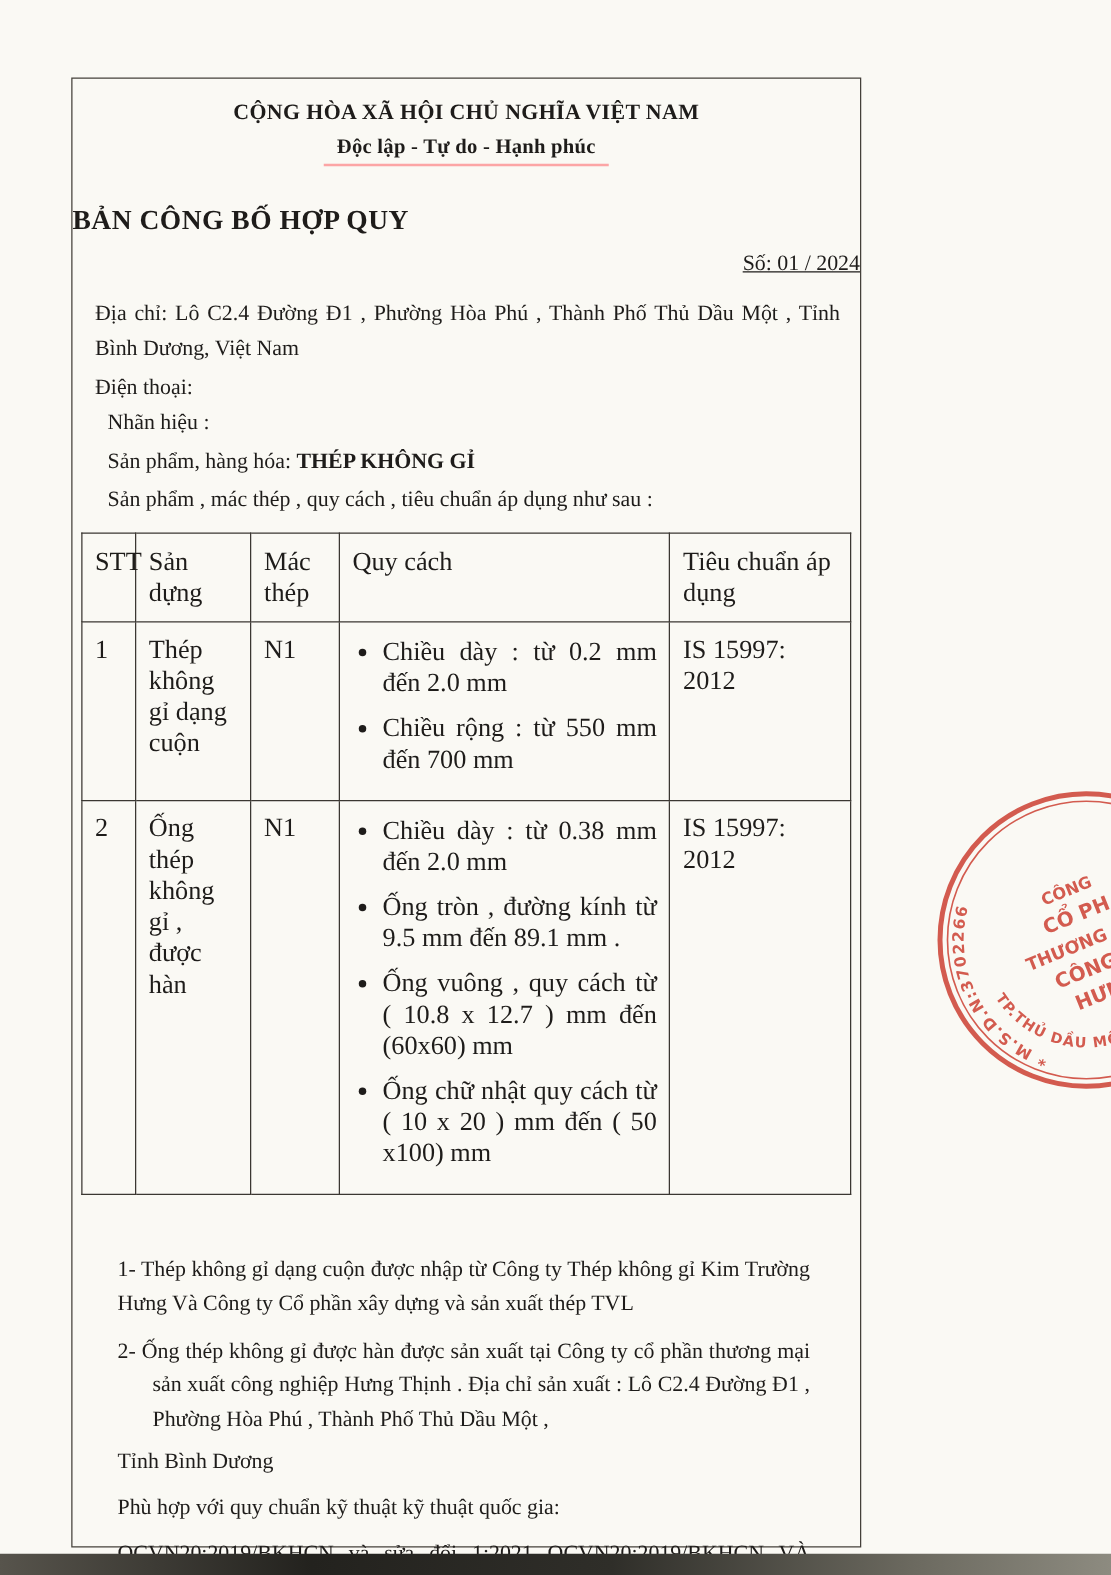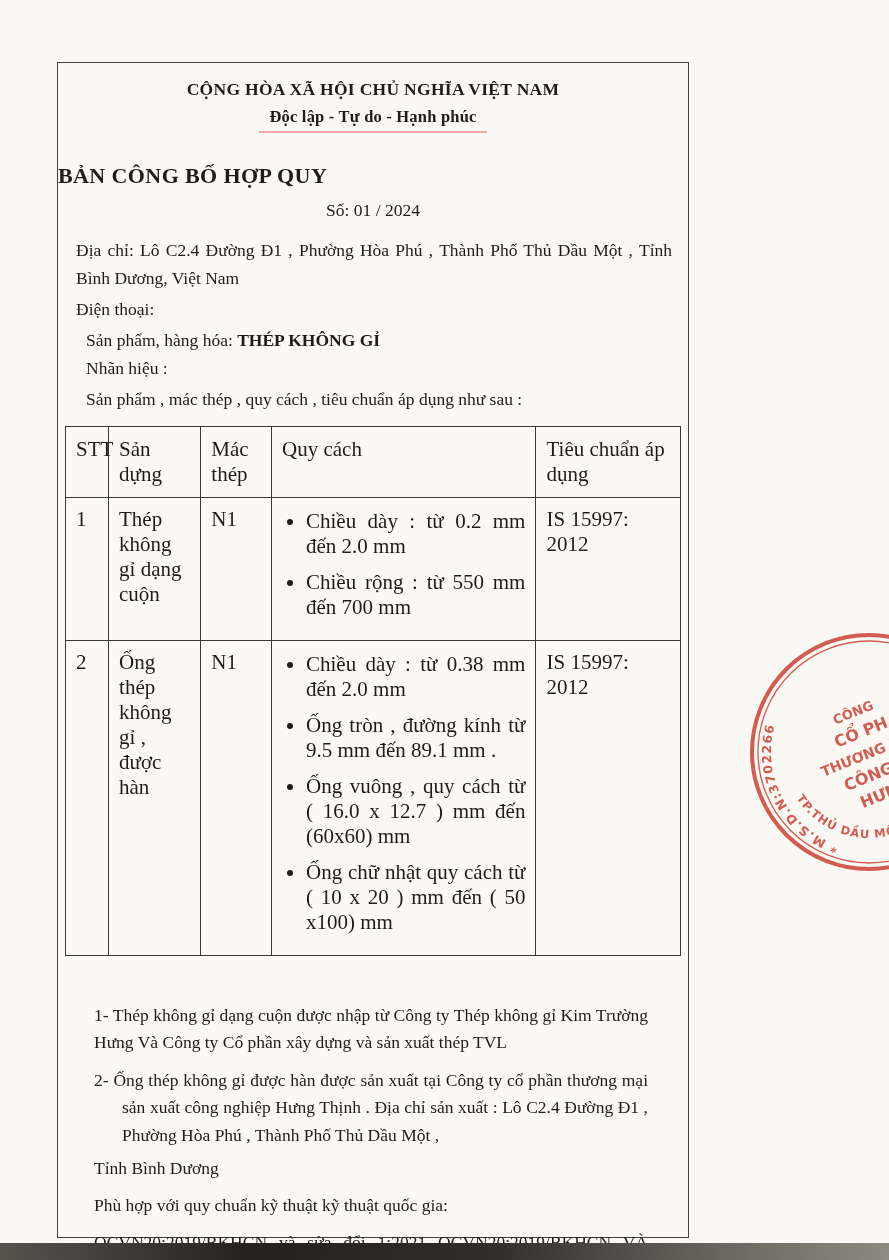--- a/index.html
+++ b/index.html
@@ -18,21 +18,21 @@
     padding:12px 0 0 0;
     background:transparent;
   }
   .nat-title { text-align:center; font-weight:bold; font-size:17.5px; letter-spacing:.3px; margin-top:4px; }
   .motto-wrap { text-align:center; margin-top:7px; }
   .motto {
     display:inline-block; font-weight:bold; font-size:16.5px;
     border-bottom:2px solid #fca5a5; padding:0 10px 4px 10px; letter-spacing:.2px;
   }
   .doc-title { text-align:left; font-weight:bold; font-size:22px; letter-spacing:.4px; margin-top:30px; }
-  .doc-number { text-align:center; font-size:17.5px; margin-top:11px; }
+  .doc-number { text-align:right; font-size:17.5px; margin-top:11px;text-decoration:underline; }
   .body-text { margin:15px 16px 0 18px; font-size:17.5px; line-height:1.6; }
   .body-text p { text-align:justify; }
   .indented { padding-left:10px; }
   .spaced { margin-top:3px; }
   .doc-table {
     width:calc(100% - 14px); margin:13px 7px 0 7px;
     border-collapse:collapse; table-layout:fixed; font-size:21px;
   }
   .doc-table th, .doc-table td {
     border:1.2px solid #3b3732; font-weight:normal;
@@ -68,22 +68,22 @@
     <div class="motto-wrap">
       <span class="motto">Độc lập - Tự do - Hạnh phúc</span>
     </div>
 
     <div class="doc-title">BẢN CÔNG BỐ HỢP QUY</div>
     <div class="doc-number">Số: 01 / 2024</div>
 
     <div class="body-text">
       <p>Địa chỉ: Lô C2.4 Đường Đ1 , Phường Hòa Phú , Thành Phố Thủ Dầu Một , Tỉnh Bình Dương, Việt Nam</p>
       <p class="spaced">Điện thoại:</p>
+      <p class="indented">Nhãn hiệu :</p>
       <p class="indented spaced"><span>Sản phẩm, hàng hóa: </span><b>THÉP KHÔNG GỈ</b></p>
-      <p class="indented">Nhãn hiệu :</p>
       <p class="indented spaced">Sản phẩm , mác thép , quy cách , tiêu chuẩn áp dụng như sau :</p>
     </div>
 
     <table class="doc-table">
       <colgroup>
         <col class="col-stt">
           <col class="col-sp">
           <col class="col-mt">
           <col class="col-qc">
           <col class="col-tc">
@@ -111,21 +111,21 @@
           <td>IS 15997: 2012</td>
         </tr>
         <tr>
           <td class="cell-center tall2">2</td>
           <td class="cell-sp">Ống thép không gỉ , được hàn</td>
           <td class="cell-center">N1</td>
           <td>
             <ul class="specs">
               <li>Chiều dày : từ 0.38 mm đến 2.0 mm</li>
               <li>Ống tròn , đường kính từ 9.5 mm đến 89.1 mm .</li>
-              <li>Ống vuông , quy cách từ ( 16.0 x 12.7 ) mm đến (60x60) mm</li>
+              <li>Ống vuông , quy cách từ ( 10.8 x 12.7 ) mm đến (60x60) mm</li>
               <li>Ống chữ nhật quy cách từ ( 10 x 20 ) mm đến ( 50 x100) mm</li>
             </ul>
           </td>
           <td>IS 15997: 2012</td>
         </tr>
       </tbody>
     </table>
 
     <div class="notes">
       <p class="note1">1- Thép không gỉ dạng cuộn được nhập từ Công ty Thép không gỉ Kim Trường Hưng Và Công ty Cổ phần xây dựng và sản xuất thép TVL</p>

